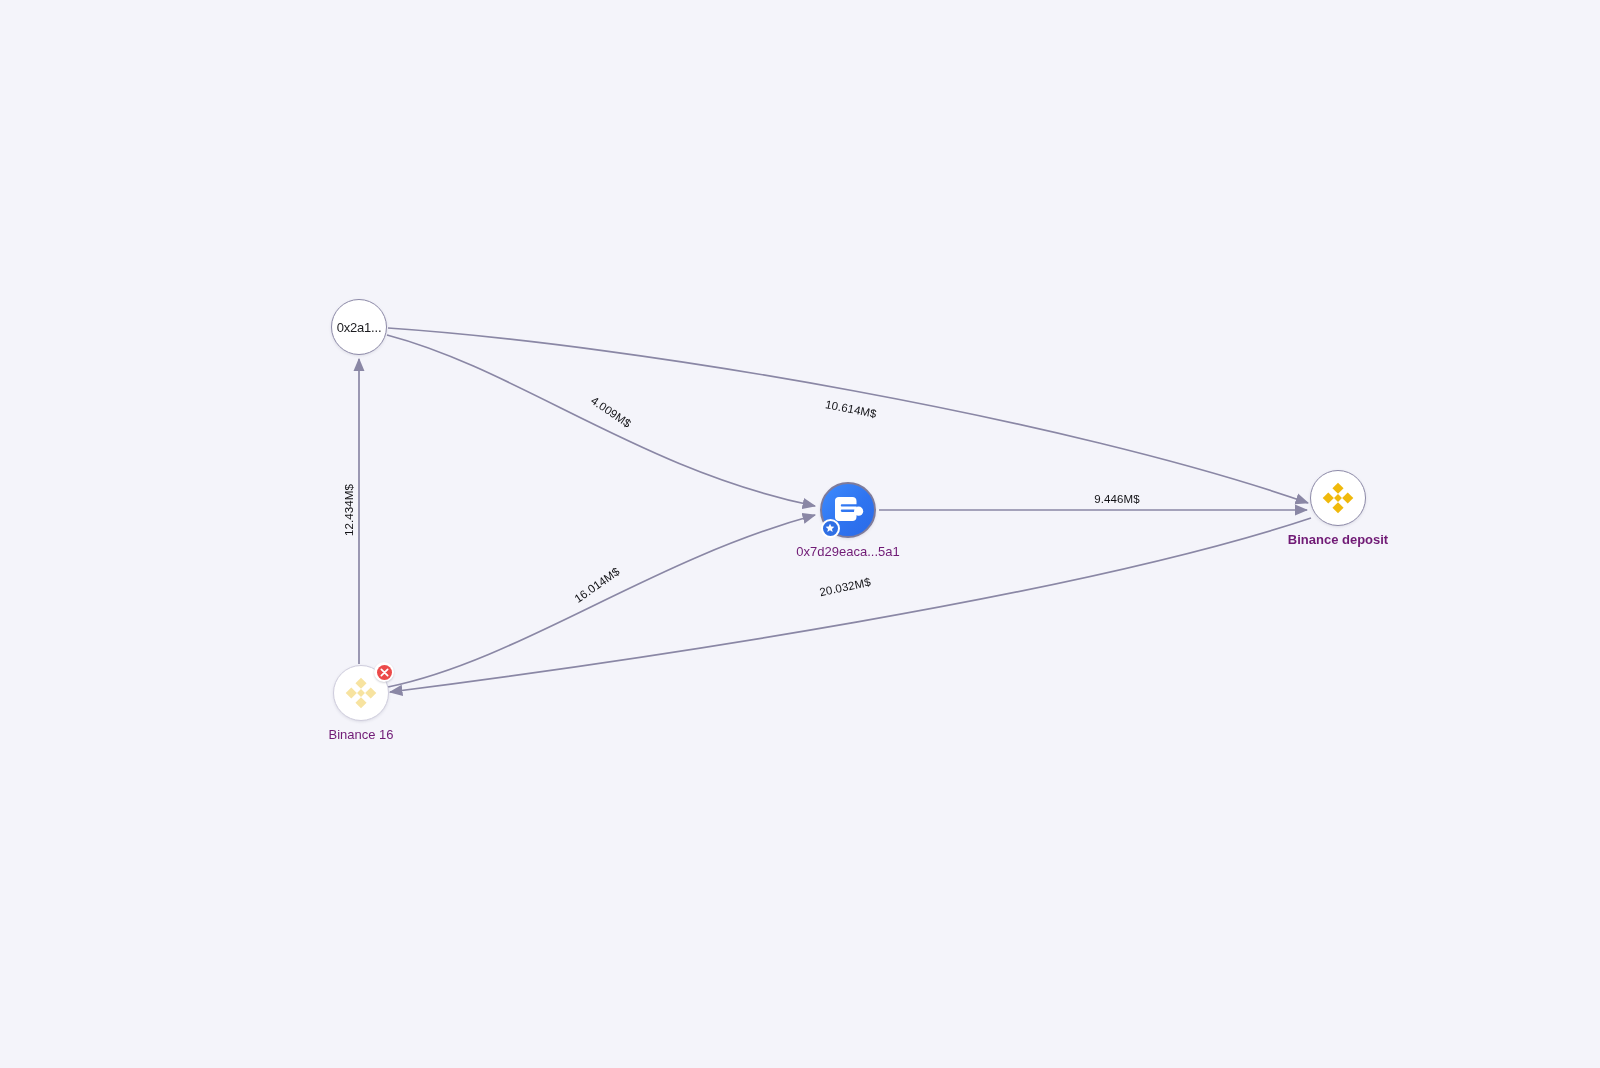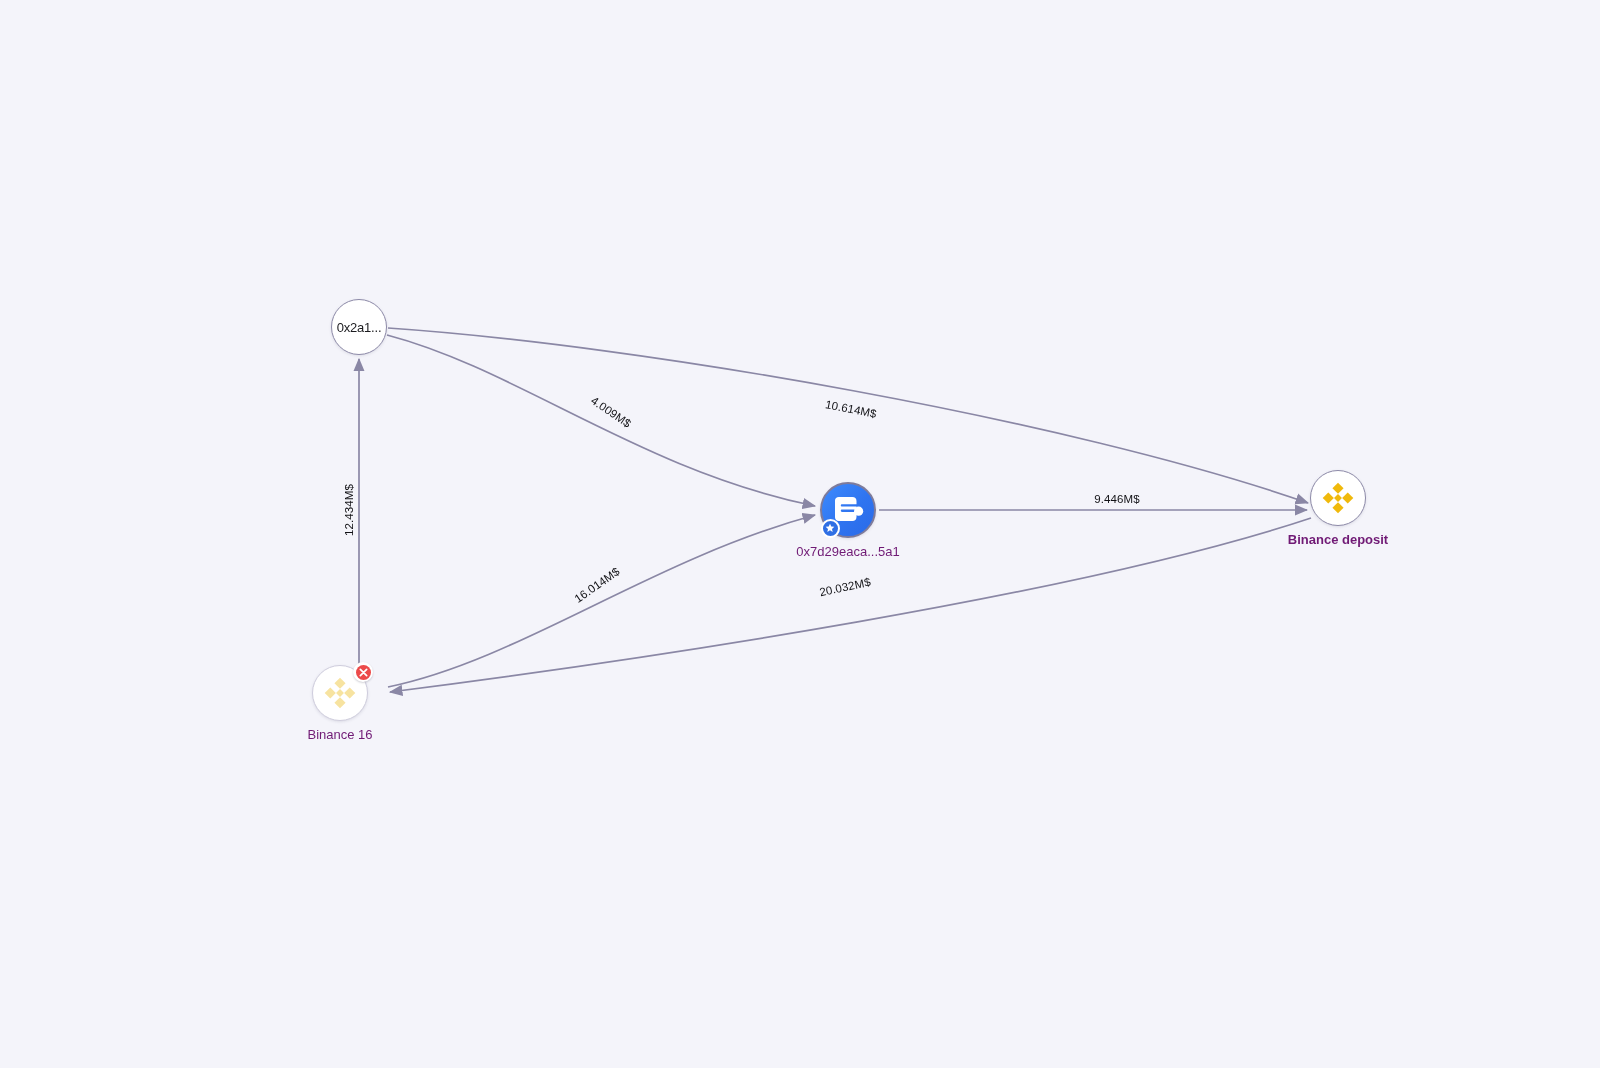--- a/index.html
+++ b/index.html
@@ -173,21 +173,21 @@
           <path d="M9.2 13.8 L15.4 20 L9.2 26.2 L3 20 Z"></path>
           <path d="M30.8 13.8 L37 20 L30.8 26.2 L24.6 20 Z"></path>
           <path d="M20 24.6 L26.2 30.8 L20 37 L13.8 30.8 Z"></path>
           <path d="M20 15.6 L24.4 20 L20 24.4 L15.6 20 Z"></path>
         </g>
       </svg>
     </div>
     <div class="node-label">Binance deposit</div>
   </div>
 
-  <div class="node" style="left:340px; top:693px;">
+  <div class="node" style="left:361px; top:693px;">
     <div class="node-circle faded">
       <svg width="36" height="36" viewBox="0 0 40 40">
         <g fill="#f7e3a0">
           <path d="M20 3 L26.2 9.2 L20 15.4 L13.8 9.2 Z"></path>
           <path d="M9.2 13.8 L15.4 20 L9.2 26.2 L3 20 Z"></path>
           <path d="M30.8 13.8 L37 20 L30.8 26.2 L24.6 20 Z"></path>
           <path d="M20 24.6 L26.2 30.8 L20 37 L13.8 30.8 Z"></path>
           <path d="M20 15.6 L24.4 20 L20 24.4 L15.6 20 Z"></path>
         </g>
       </svg>

